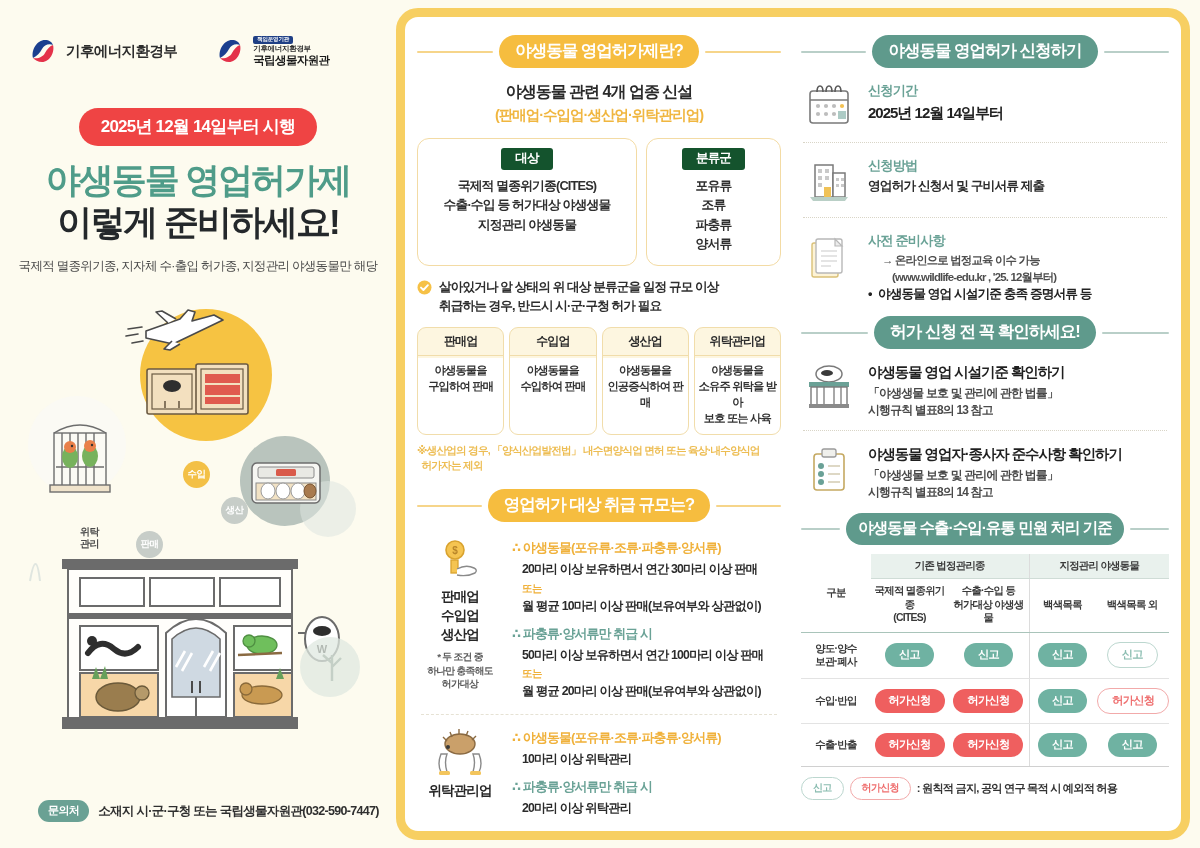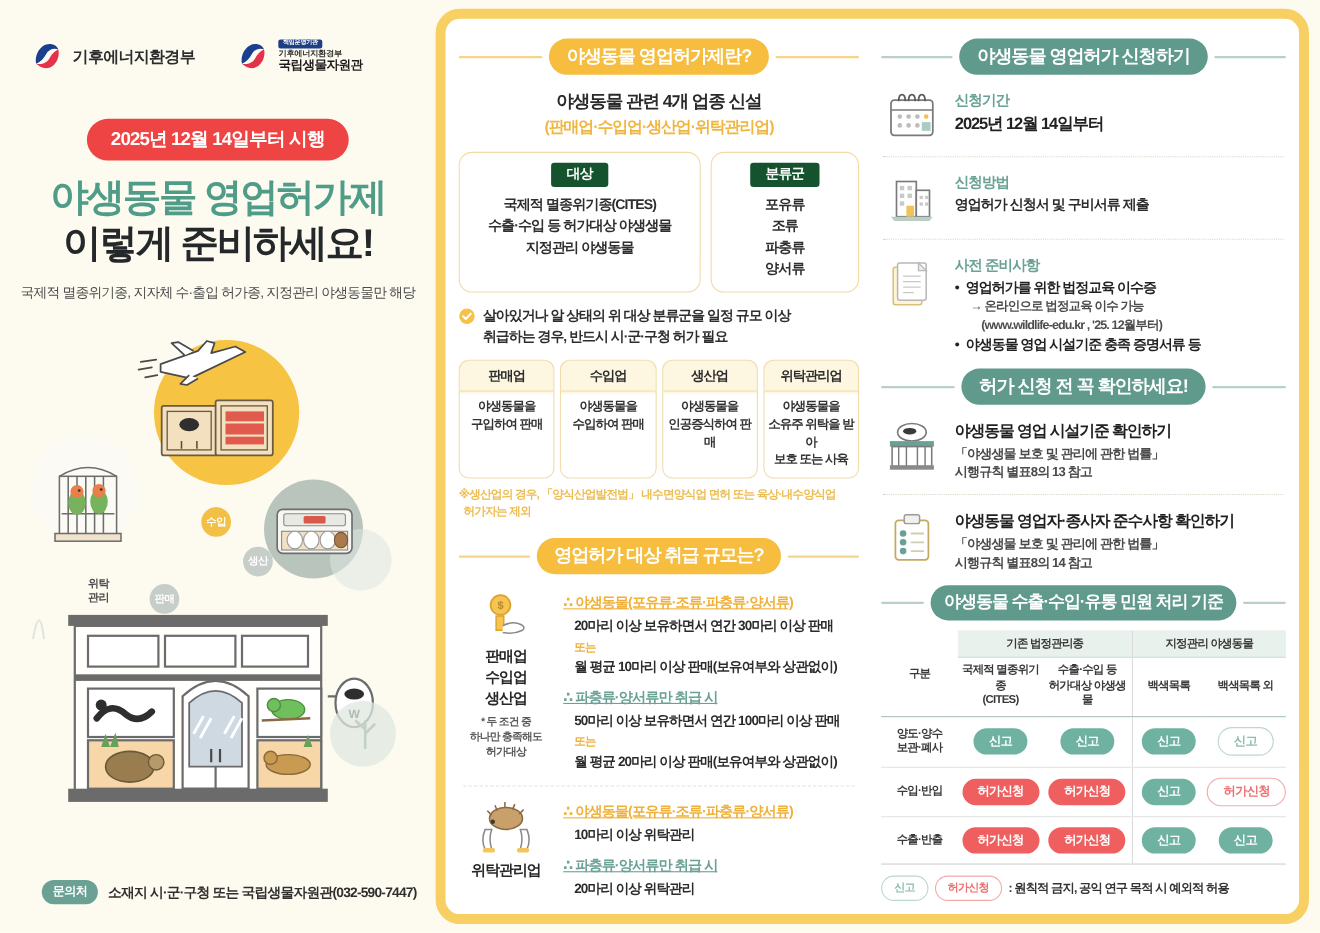--- a/index.html
+++ b/index.html
@@ -192,21 +192,21 @@
   .scale-biz {
     font-size: 13.5px; font-weight: 800; color: #272727;
     letter-spacing: -0.9px; line-height: 1.38; margin-top: 4px;
   }
   .scale-star {
     font-size: 9.8px; font-weight: 600; color: #5a5a5a;
     letter-spacing: -0.7px; line-height: 1.38; margin-top: 6px;
   }
   .scale-right { flex: 1 1 auto; padding-top: 2px; }
   .bullet-h {
-    font-size: 12.9px; font-weight: 800; letter-spacing: -0.85px; text-decoration: underline;
+    font-size: 12.9px; font-weight: 800; letter-spacing: -0.85px;
   }
   .bullet-h.or { color: #f0b13a; }
   .bullet-h.gr { color: #6aa296; }
   .bullet-body {
     font-size: 12.3px; font-weight: 700; color: #2b2b2b;
     letter-spacing: -0.8px; line-height: 1.48; margin: 3px 0 0 10px;
   }
   .or-small { font-size: 10.5px; font-weight: 700; color: #f0b13a; letter-spacing:-.6px;}
   .dash-sep { border-top: 1.4px dashed #e6e2d4; margin: 13px 4px; }
   .grp-gap { height: 11px; }
@@ -663,21 +663,20 @@
           <span class="rb-ic">
             <svg width="50" height="50" viewBox="0 0 50 50">
               <rect x="8" y="12" width="26" height="34" rx="2" fill="#fdf3d6" stroke="#d9c077" stroke-width="1.4"></rect>
               <rect x="12" y="8" width="26" height="34" rx="2" fill="#fff" stroke="#b8b8b8" stroke-width="1.4"></rect>
               <path d="M31 8 l7 7 l-7 0 z" fill="#ececec" stroke="#b8b8b8" stroke-width="1.2"></path>
               <path d="M17 20 l16 0 M17 25 l16 0 M17 30 l16 0 M17 35 l10 0" stroke="#c9c9c9" stroke-width="1.2"></path>
             </svg>
           </span>
           <span class="rb-body">
             <span class="rb-label" style="display:block">사전 준비사항</span>
-            <span class="bul-li" style="display:block">영업허가를 위한 법정교육 이수증</span>
             <span class="arrow-li" style="display:block">→ 온라인으로 법정교육 이수 가능</span>
             <span class="arrow-li" style="display:block;padding-left:24px">(www.wildlife-edu.kr , '25. 12월부터)</span>
             <span class="bul-li" style="display:block">야생동물 영업 시설기준 충족 증명서류 등</span>
           </span>
         </div>
 
         <div class="sec-head" style="margin-top:12px">
           <span class="sec-rule green"></span>
           <span class="sec-pill green">허가 신청 전 꼭 확인하세요!</span>
           <span class="sec-rule green"></span>

